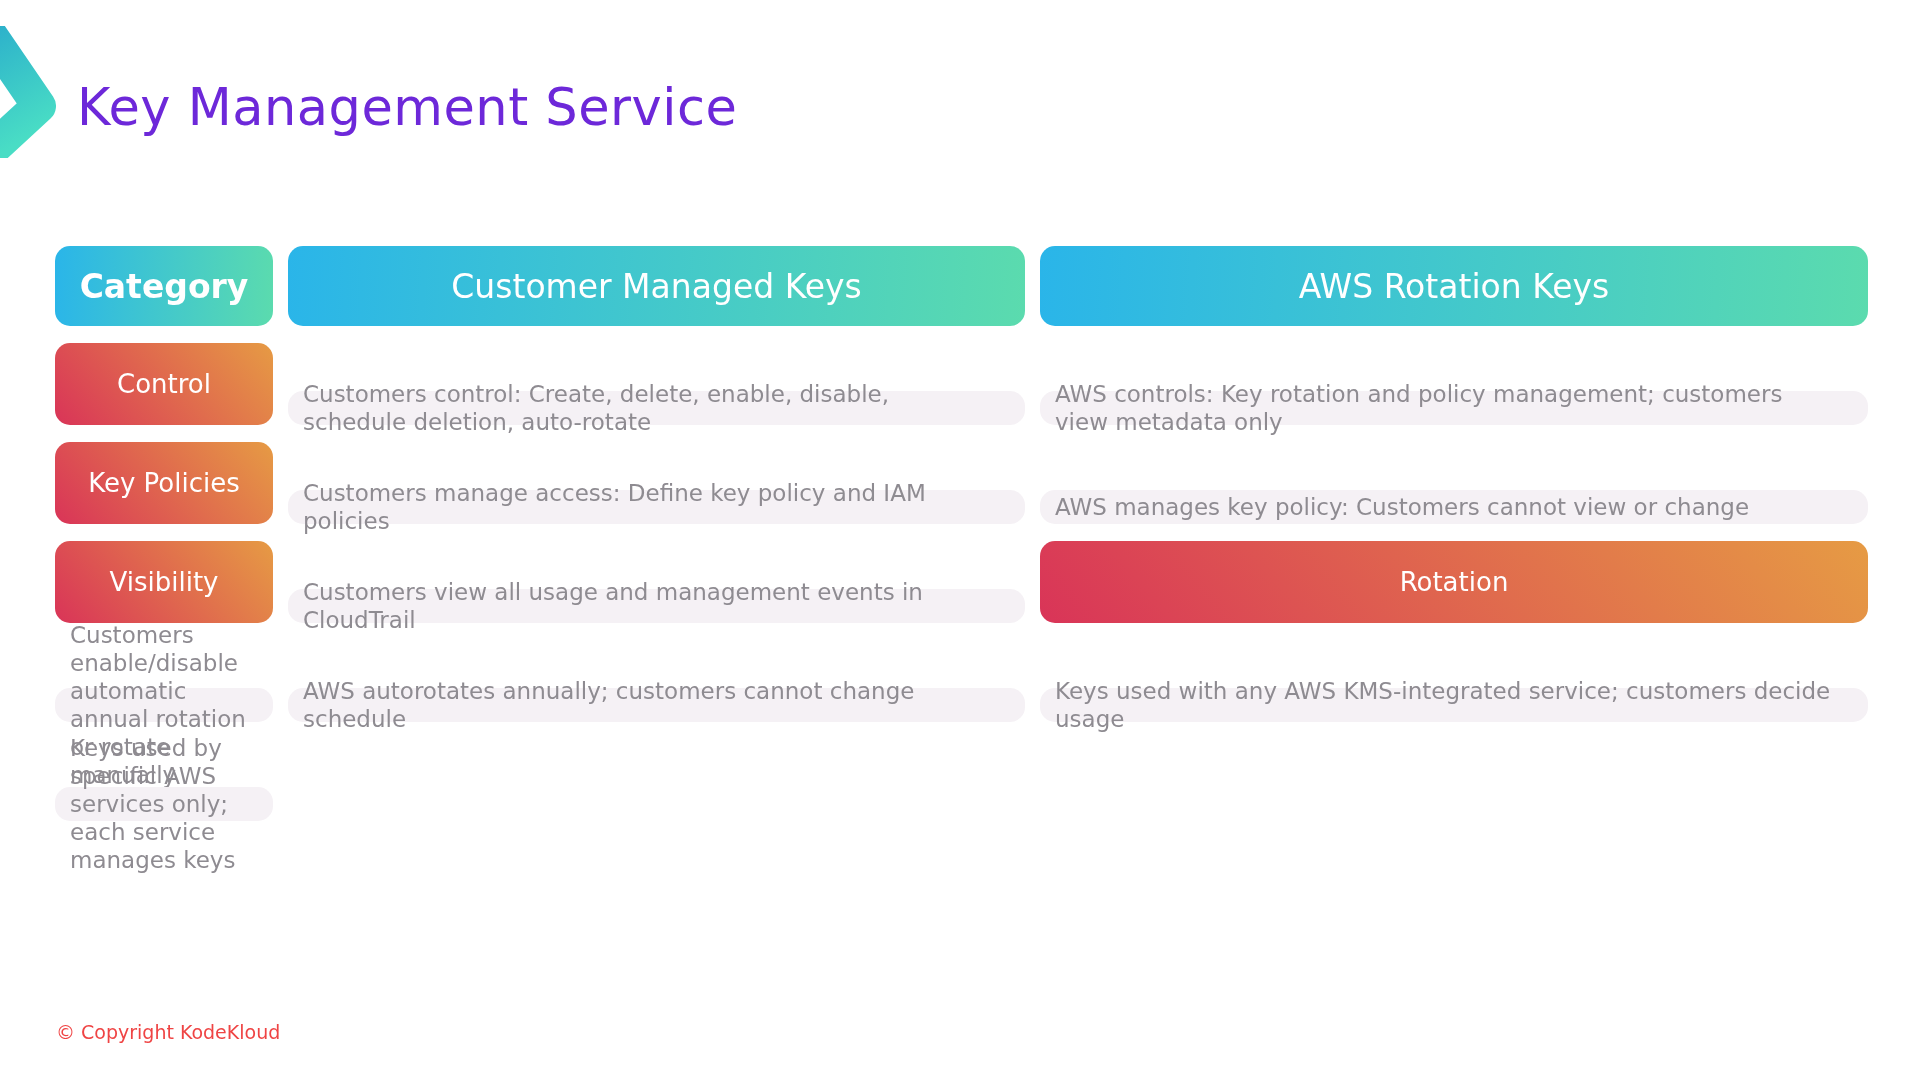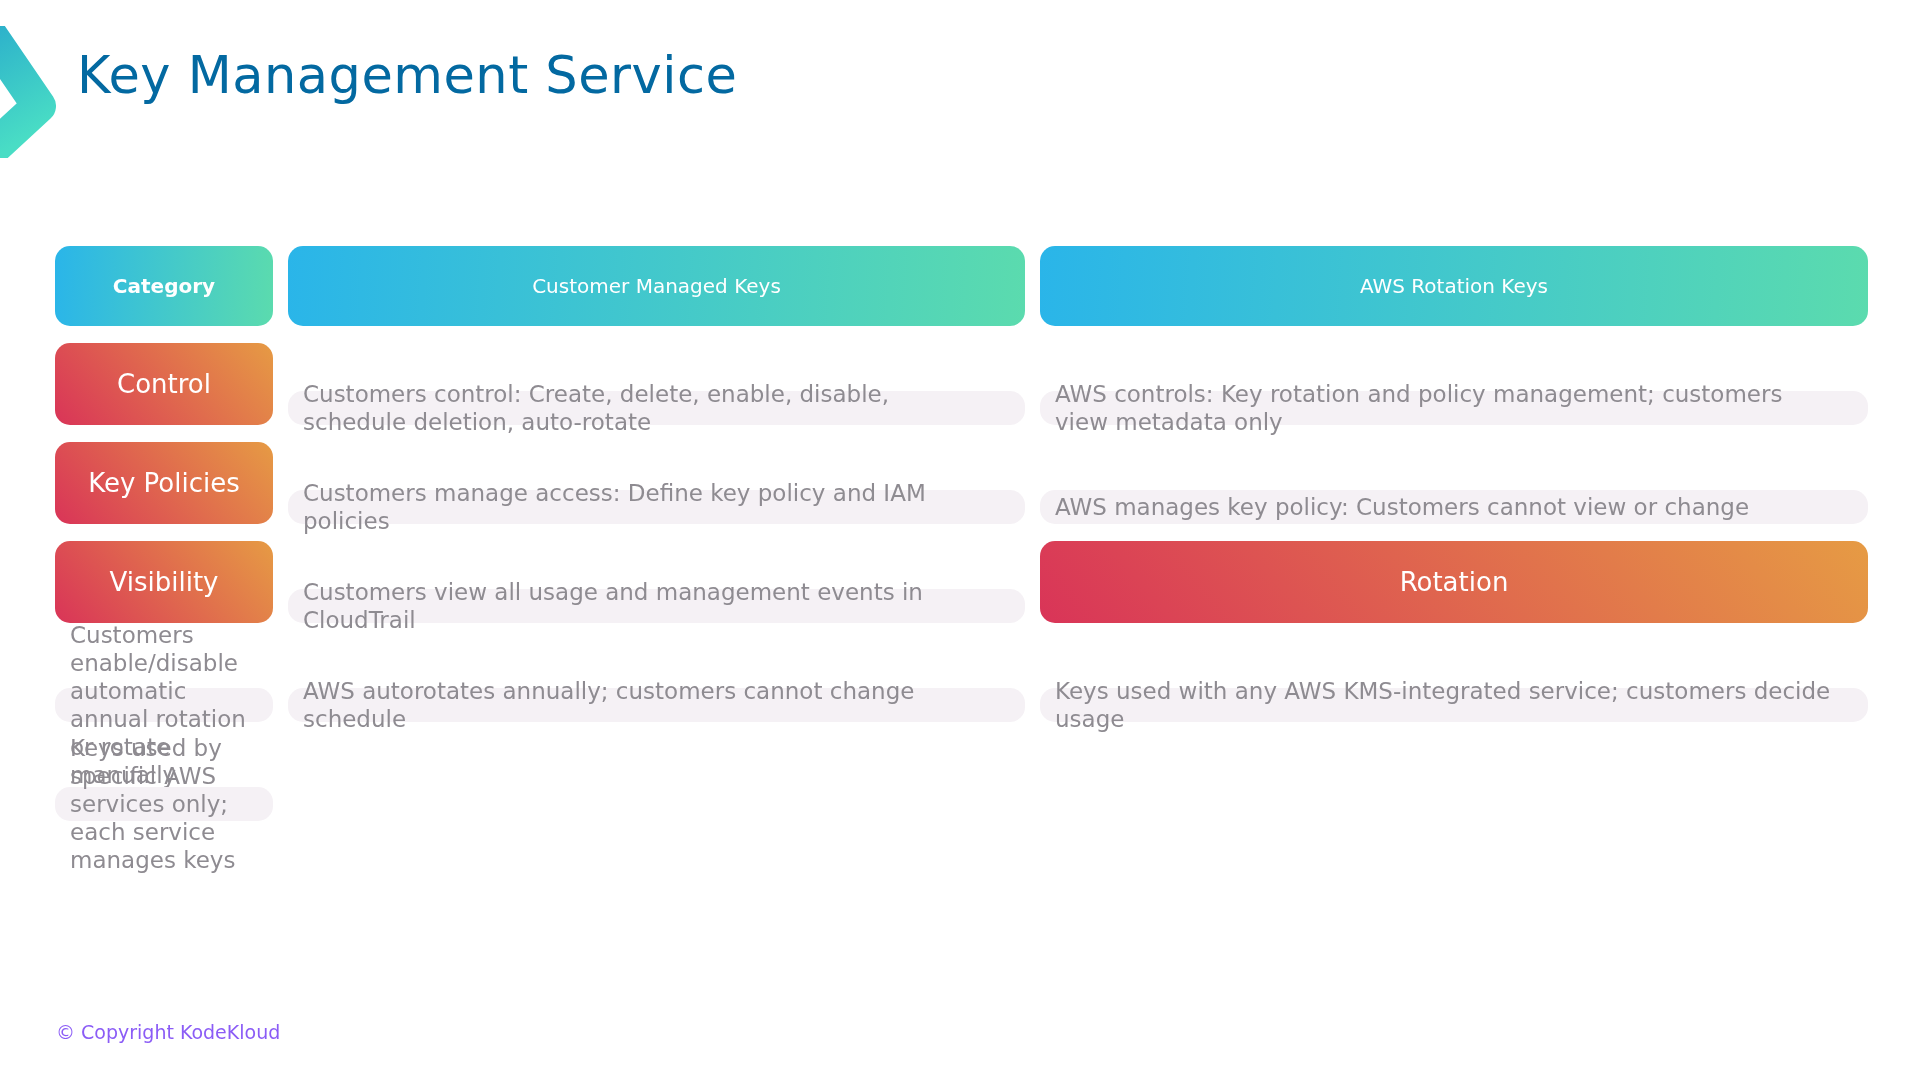--- a/index.html
+++ b/index.html
@@ -17,24 +17,24 @@
     left: 0;
     top: 26px;
     width: 56px;
     height: 132px;
   }
 
   
   .slide-title {
     position: absolute;
     left: 77px;
-    top: 46px;
+    top: 78px;
     font-size: 51px;
     font-weight: 400;
-    color: #0369a1;
+    color: #6d28d9;
     letter-spacing: 0.5px;
     white-space: nowrap;
   }
 
   
   .tbl {
     position: absolute;
     left: 55px;
     top: 246px;
     display: grid;
@@ -45,21 +45,21 @@
   }
   .cell {
     border-radius: 15px;
     display: flex;
     align-items: center;
   }
   .hdr {
     justify-content: center;
     background: linear-gradient(93deg, #2ab5e9 0%, #5bdbae 100%);
     color: #ffffff;
-    font-size: 20px;
+    font-size: 33px;
     font-weight: 400;
   }
   .hdr-cat { font-weight: 700; }
   .cat {
     justify-content: center;
     background: linear-gradient(50deg, #d93458 0%, #e69b44 100%);
     color: #ffffff;
     font-size: 26px;
     text-align: center;
   }
@@ -71,21 +71,21 @@
     padding: 0 26px 0 15px;
     margin-top: 48px;
   }
 
   
   .copyright {
     position: absolute;
     left: 56px;
     top: 1021px;
     font-size: 19px;
-    color: #8b5cf6;
+    color: #ef4444;
   }
 </style>
 </head>
 <body>
 
 <div class="logo-wrap">
   <svg width="56" height="132" viewBox="0 0 56 132" xmlns="http://www.w3.org/2000/svg">
     <defs>
       <linearGradient id="lg-logo" x1="0" y1="0" x2="0.25" y2="1">
         <stop offset="0" stop-color="#2cb0cb"></stop>

